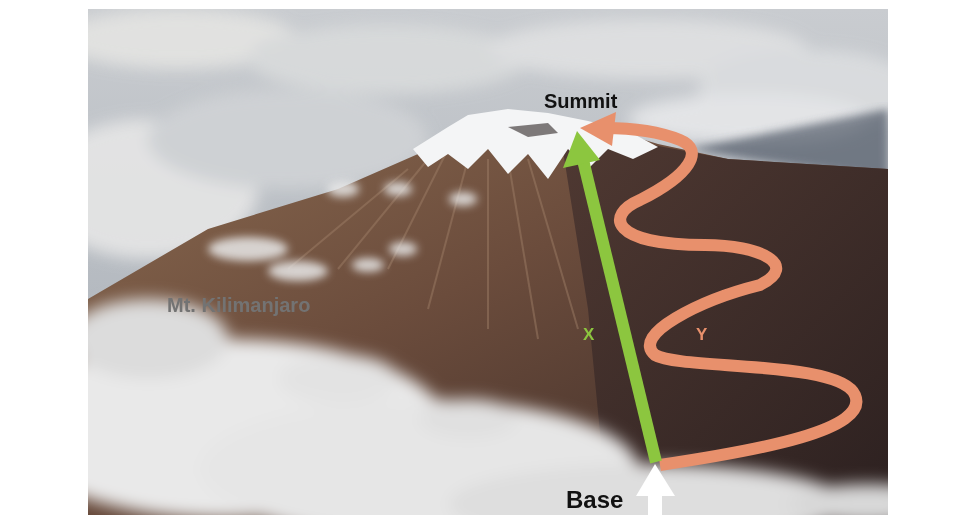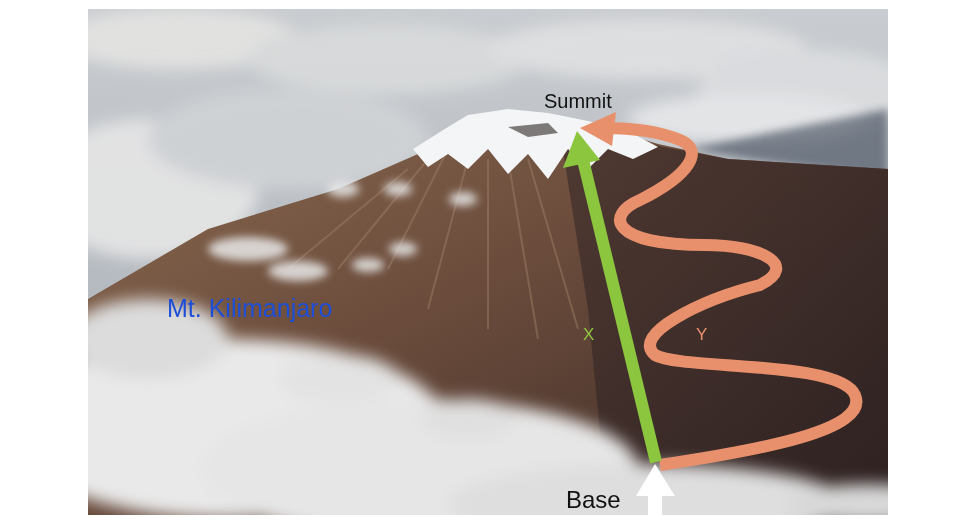--- a/index.html
+++ b/index.html
@@ -1,23 +1,23 @@
 <!DOCTYPE html>
 <html><head>
 <meta charset="utf-8">
 <style>
   html, body { margin:0; padding:0; background:#ffffff; }
   body { width:975px; height:525px; position:relative; overflow:hidden; font-family:"Liberation Sans", sans-serif; }
   #photo { position:absolute; left:88px; top:9px; width:800px; height:506px; overflow:hidden; }
   #photo svg { display:block; }
   #overlay { position:absolute; left:0; top:0; width:975px; height:525px; pointer-events:none; }
-  .lbl { position:absolute; font-family:"Liberation Sans", sans-serif; font-weight:normal; white-space:nowrap; }
+  .lbl { position:absolute; font-family:"Liberation Sans", sans-serif; font-weight:bold; white-space:nowrap; }
   #summit-label { left:544px; top:90px; font-size:20px; color:#111111; }
   #base-label { left:566px; top:486px; font-size:24px; color:#111111; }
-  #mountain-label { left:167px; top:294px; font-size:25px; color:#1d4ed8; }
+  #mountain-label { left:167px; top:294px; font-size:20px; color:#737373; }
   #x-label { left:583px; top:325px; font-size:17px; }
   #y-label { left:696px; top:325px; font-size:17px; }
 </style>
 </head>
 <body>
 
 <div id="photo">
   <svg width="800" height="506" viewBox="0 0 800 506" xmlns="http://www.w3.org/2000/svg">
     <defs>
       <linearGradient id="sky" x1="0" y1="0" x2="0" y2="1">

